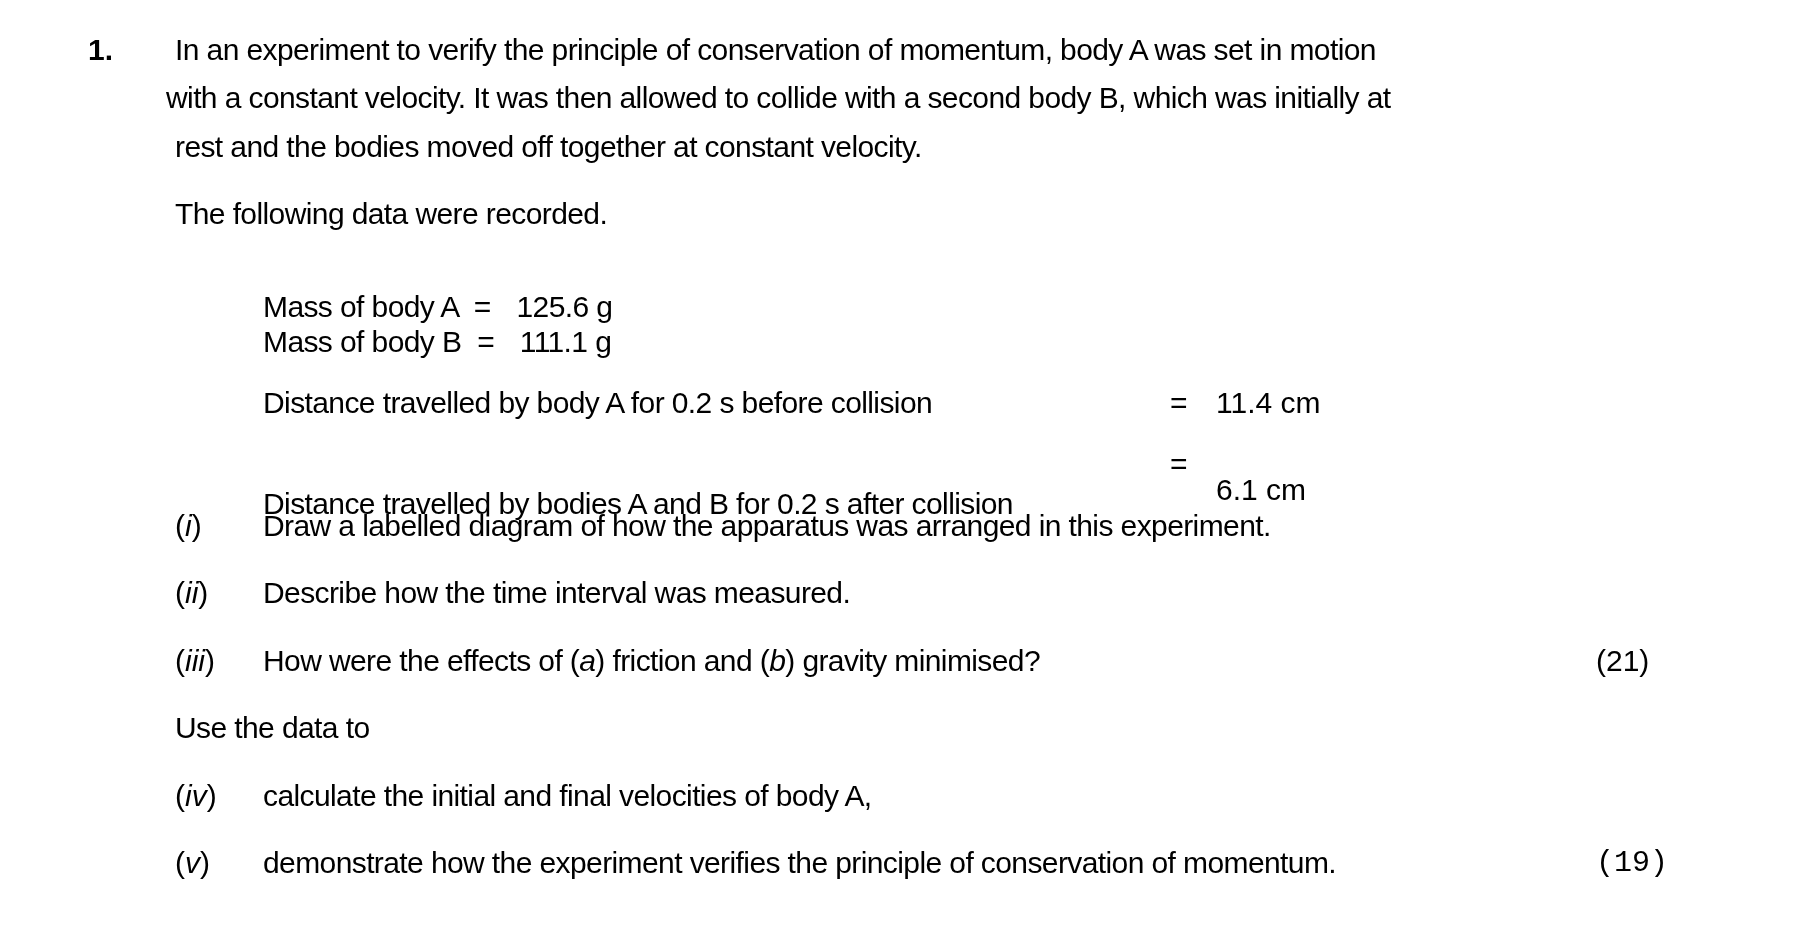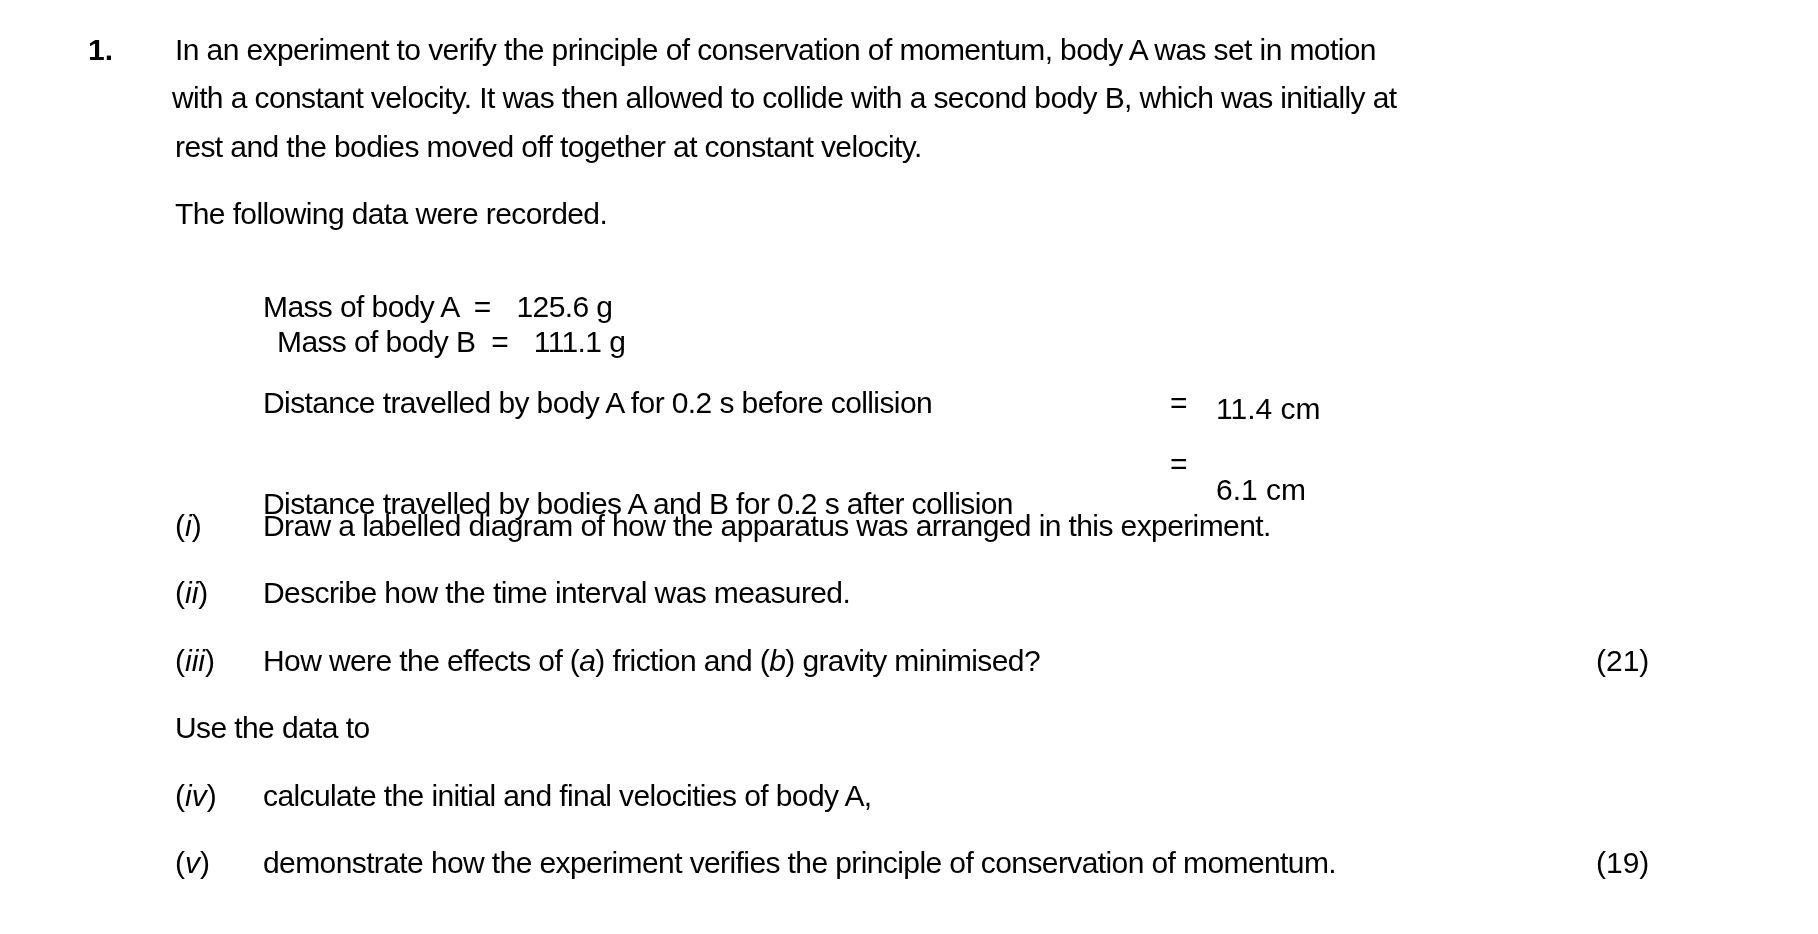--- a/index.html
+++ b/index.html
@@ -13,39 +13,39 @@
     .val { position:absolute; left:1216px; font-size:30px; line-height:36px; white-space:nowrap; }
     .sublabel { position:absolute; left:175px; font-size:30px; line-height:36px; }
     .subtext { position:absolute; left:263px; font-size:30px; line-height:36px; white-space:nowrap; letter-spacing:-0.6px; }
   </style>
 </head>
 <body>
 
 <div class="qnum" style="top:32px;">1.</div>
 
 <div class="line" style="left:175px; top:32px;">In an experiment to verify the principle of conservation of momentum, body A was set in motion</div>
-<div class="line" style="left:172px; top:80px;">with a constant velocity.  It was then allowed to collide with a second body B, which was initially at</div>
+<div class="line" style="left:166px; top:80px;">with a constant velocity.  It was then allowed to collide with a second body B, which was initially at</div>
 <div class="line" style="left:175px; top:129px;">rest and the bodies moved off together at constant velocity.</div>
 
 <div class="line" style="left:175px; top:196px;">The following data were recorded.</div>
 
 <div class="line" style="left:263px; top:263px;margin-top:26px;">
   <span>Mass of body A</span>
   <span style="margin-left:8px;">=</span>
   <span style="margin-left:18px;">125.6 g</span>
 </div>
-<div class="line" style="left:277px; top:324px;">
+<div class="line" style="left:263px; top:324px;">
   <span>Mass of body B</span>
   <span style="margin-left:8px;">=</span>
   <span style="margin-left:18px;">111.1 g</span>
 </div>
 
 <div class="subtext" style="top:385px;">Distance travelled by body A for 0.2 s before collision</div>
 <div class="eq" style="top:385px;">=</div>
-<div class="val" style="top:385px;margin-top:6px;">11.4 cm</div>
+<div class="val" style="top:385px;">11.4 cm</div>
 
 <div class="subtext" style="top:446px;margin-top:40px;">Distance travelled by bodies A and B for 0.2 s after collision</div>
 <div class="eq" style="top:446px;">=</div>
 <div class="val" style="top:424px;margin-top:48px;">6.1 cm</div>
 
 <div class="sublabel" style="top:508px;">(<span class="it">i</span>)</div>
 <div class="subtext" style="top:508px;">Draw a labelled diagram of how the apparatus was arranged in this experiment.</div>
 
 <div class="sublabel" style="top:575px;">(<span class="it">ii</span>)</div>
 <div class="subtext" style="top:575px;">Describe how the time interval was measured.</div>
@@ -54,13 +54,13 @@
 <div class="subtext" style="top:643px;"><span>How were the effects of (</span><span class="it">a</span><span>) friction and (</span><span class="it">b</span><span>) gravity minimised?</span></div>
 <div class="mark" style="top:643px;">(21)</div>
 
 <div class="line" style="left:175px; top:710px;">Use the data to</div>
 
 <div class="sublabel" style="top:778px;">(<span class="it">iv</span>)</div>
 <div class="subtext" style="top:778px;">calculate the initial and final velocities of body A,</div>
 
 <div class="sublabel" style="top:845px;">(<span class="it">v</span>)</div>
 <div class="subtext" style="top:845px;">demonstrate how the experiment verifies the principle of conservation of momentum.</div>
-<div class="mark" style="top:845px;">(19)</div>
+<div class="mark" style="top:845px;font-family:Liberation Mono, monospace;">(19)</div>
 
 </body></html>

